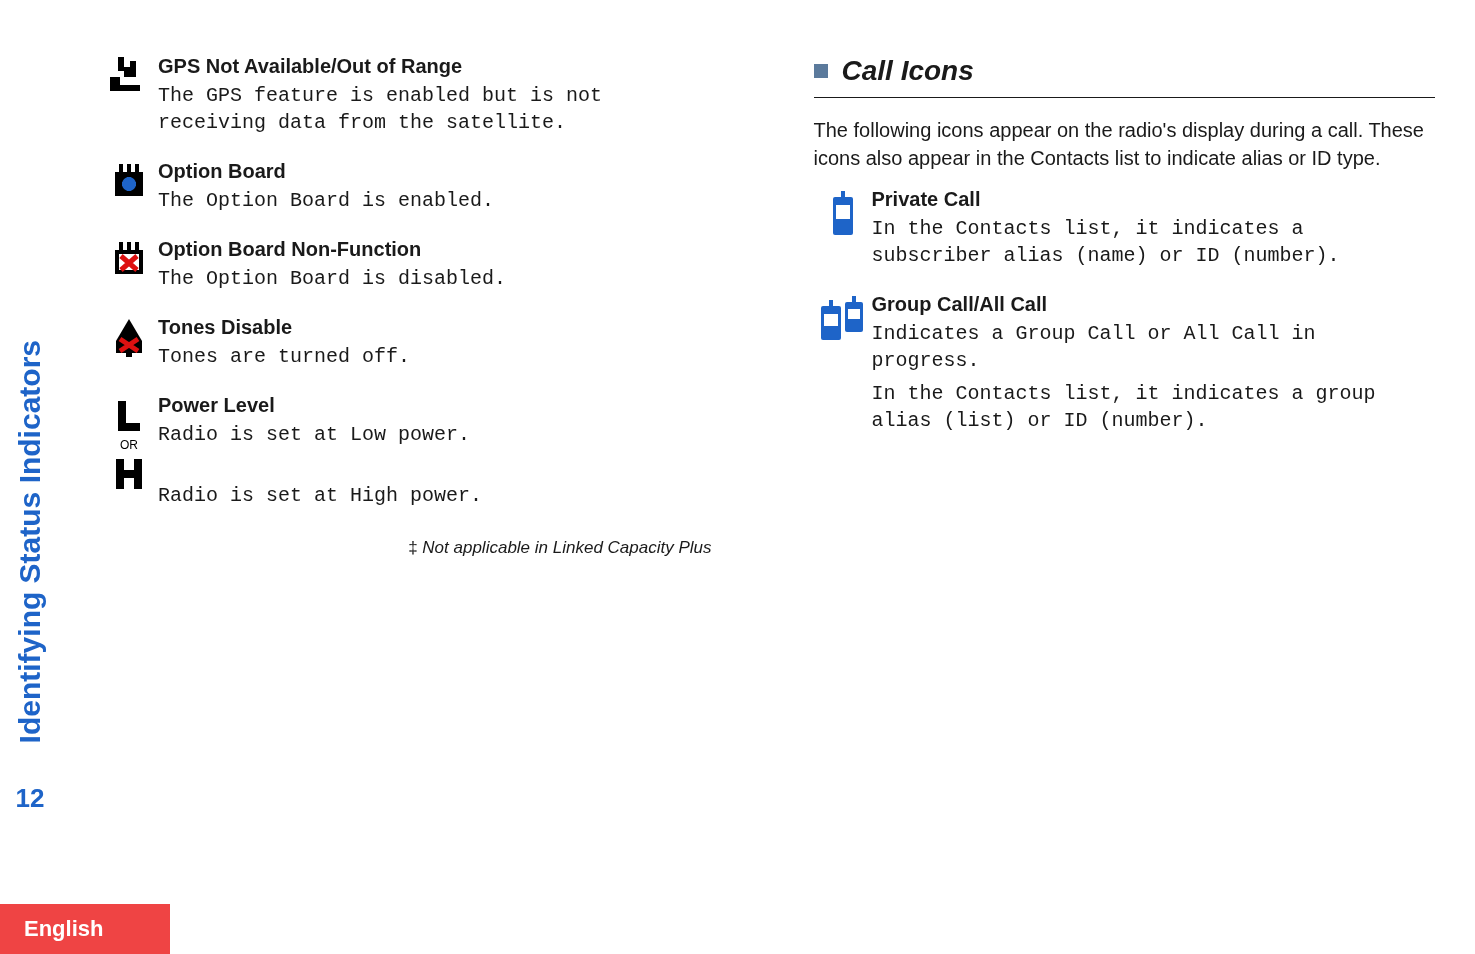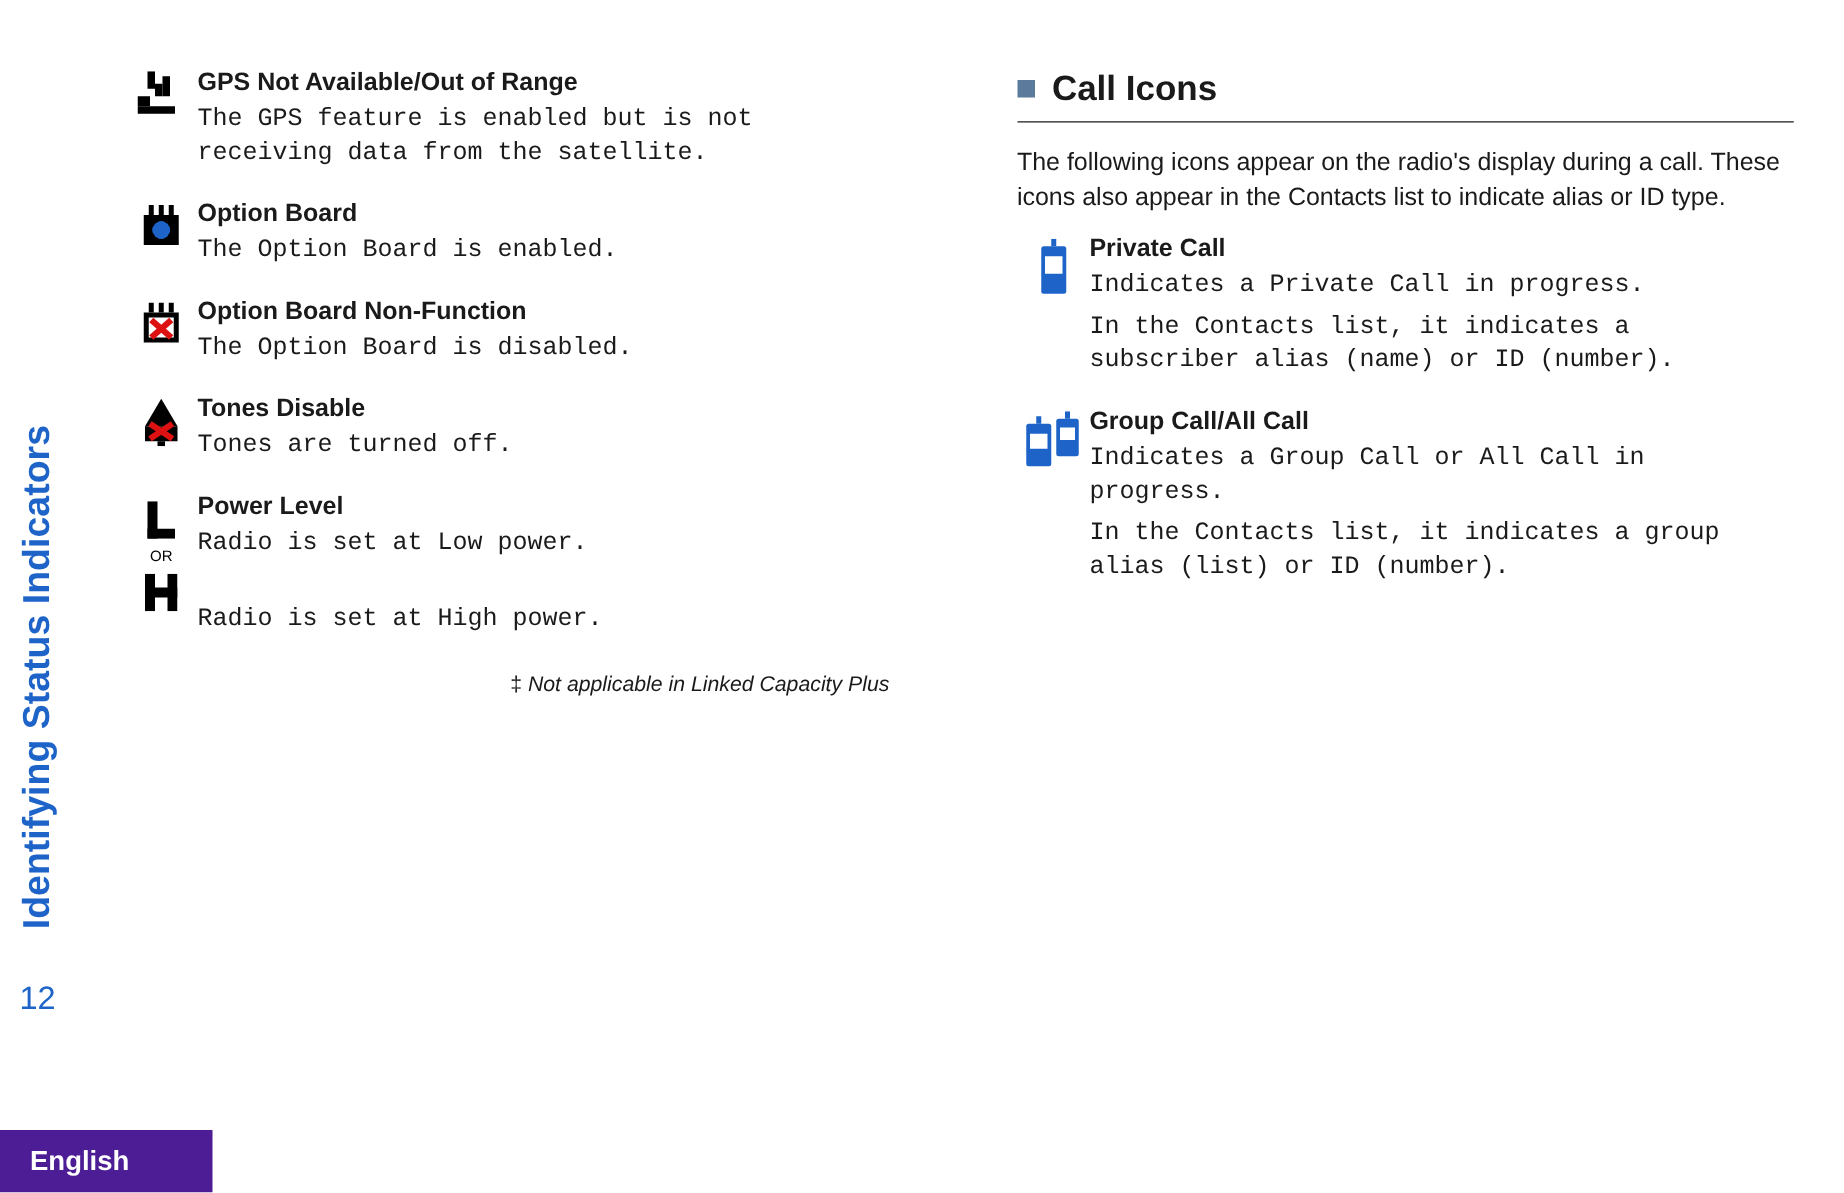--- a/index.html
+++ b/index.html
@@ -26,21 +26,21 @@
   .sidebar-text {
     writing-mode: vertical-rl;
     transform: rotate(180deg);
     font-size: 30px;
     font-weight: bold;
     color: #1e64c8;
     letter-spacing: 0px;
   }
   .page-number {
     font-size: 26px;
-    font-weight: normal;
+    font-weight: bold;
     color: #1e64c8;
     margin-top: 40px;
   }
   .content-wrap {
     flex: 1;
     display: flex;
     padding: 55px 40px 0 40px;
     gap: 92px;
   }
   .col {
@@ -104,32 +104,33 @@
   }
   .section-bullet {
     width: 14px;
     height: 14px;
     background: #5b7a9c;
     margin-right: 14px;
   }
   .section-title {
     font-size: 28px;
     font-weight: bold;
+    font-style: italic;
   }
   .intro-text {
     font-size: 20px;
     line-height: 1.4;
     margin-bottom: 16px;
   }
   .footer {
     position: absolute;
     left: 0;
     bottom: 0;
     height: 50px;
-    background: #4c1d95;
+    background: #ef4444;
     color: #fff;
     display: flex;
     align-items: center;
     padding-left: 24px;
     font-size: 22px;
     font-weight: bold;
     width: 170px;
   }
 </style>
 </head>
@@ -266,21 +267,20 @@
           <div class="icon-box" style="width:50px;height:50px">
             <svg width="40" height="48" viewBox="0 0 40 48">
               <rect x="10" y="6" width="20" height="38" rx="2" fill="#1e64c8"></rect>
               <rect x="13" y="14" width="14" height="14" fill="#fff"></rect>
               <rect x="18" y="0" width="4" height="6" fill="#1e64c8"></rect>
             </svg>
           </div>
         </div>
         <div class="text-cell">
           <div class="entry-title">Private Call</div>
-          <div class="entry-desc">Indicates a Private Call in progress.</div>
           <div class="entry-desc">In the Contacts list, it indicates a subscriber alias (name) or ID (number).</div>
         </div>
       </div>
 
       <div class="entry">
         <div class="icon-cell">
           <div class="icon-box" style="width:50px;height:50px">
             <svg width="48" height="48" viewBox="0 0 48 48">
               <rect x="2" y="10" width="20" height="34" rx="2" fill="#1e64c8"></rect>
               <rect x="5" y="18" width="14" height="12" fill="#fff"></rect>

